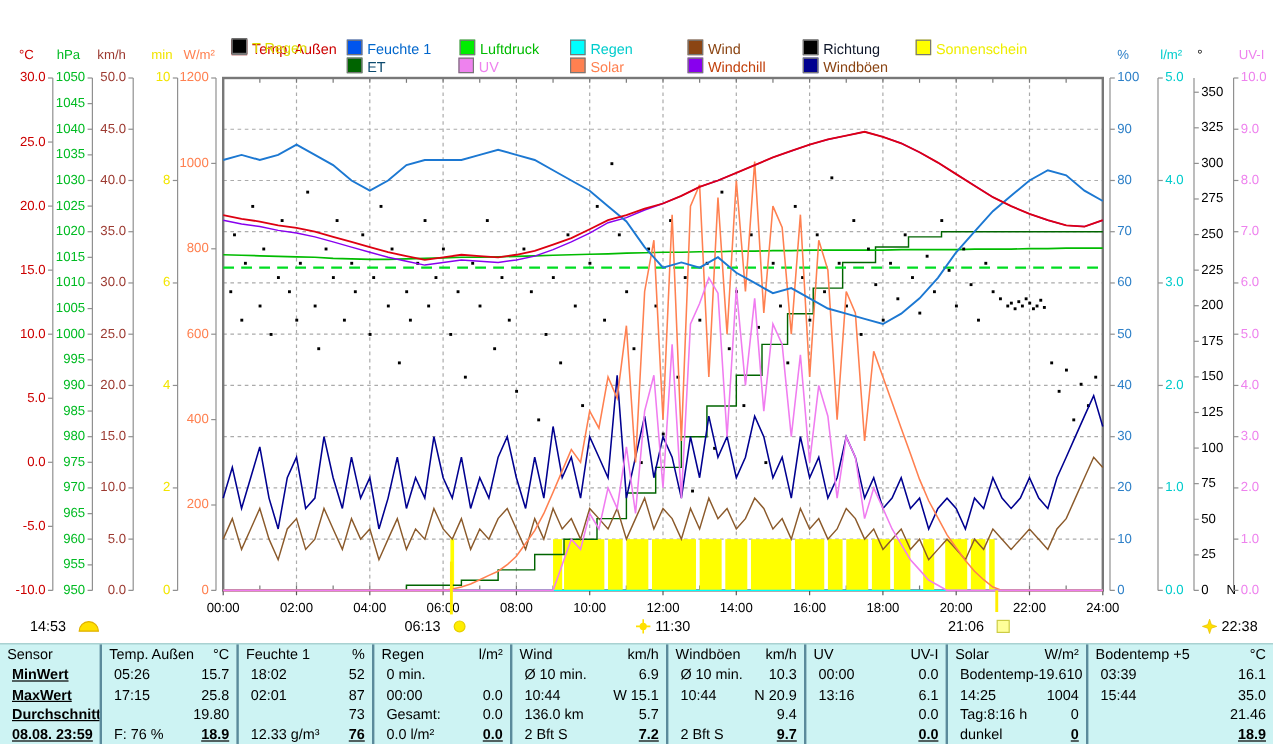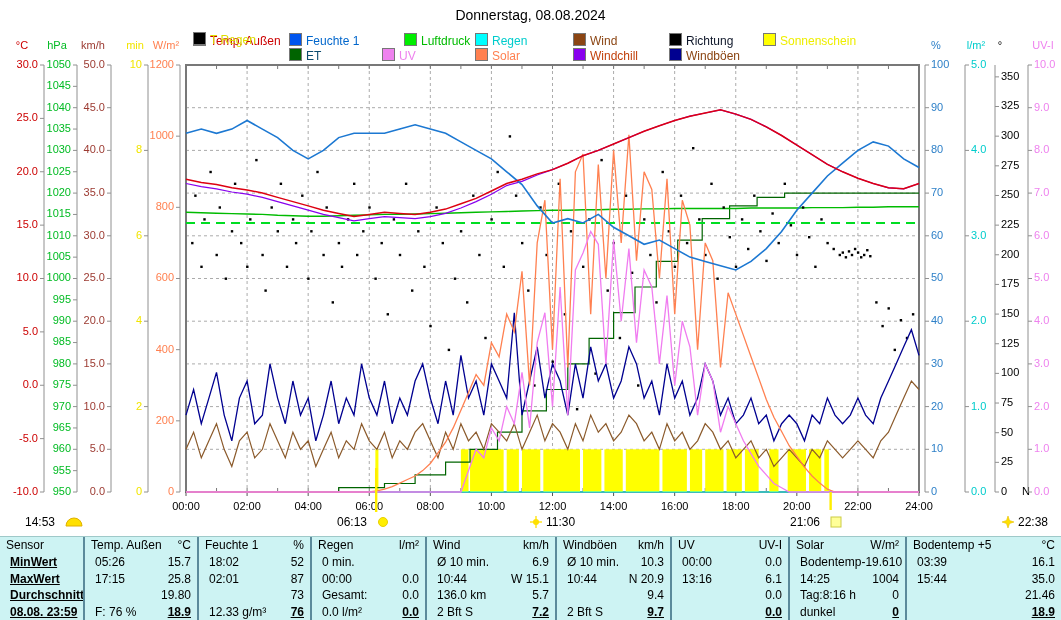--- a/index.html
+++ b/index.html
@@ -21,25 +21,24 @@
         padding:0 6px 0 6px;white-space:nowrap;}
   .trow .lt{padding-left:4px;}
   .trow.hdr{font-weight:normal;}
   .trow.hdr .lt{padding-left:0;}
   .b{font-weight:bold;text-decoration:underline;}
 </style>
 </head>
 <body>
 
 <div id="app">
-  <div id="title">Donnerstag, 08.08.2024</div>
   <div id="legend">
       <div class="leg-item" style="left: 193px; top: 33px;"><span class="leg-sq" style="background: rgb(255, 0, 0);"></span><span style="color: rgb(204, 0, 0);">Temp. Außen</span></div>
       <div class="leg-item" style="left: 289px; top: 33px;"><span class="leg-sq" style="background: rgb(0, 85, 238);"></span><span style="color: rgb(0, 102, 204);">Feuchte 1</span></div>
-      <div class="leg-item" style="left: 404px; top: 33px;"><span class="leg-sq" style="background: rgb(0, 238, 0);"></span><span style="color: rgb(0, 187, 0);">Luftdruck</span></div>
+      <div class="leg-item" style="left: 383px; top: 33px;"><span class="leg-sq" style="background: rgb(0, 238, 0);"></span><span style="color: rgb(0, 187, 0);">Luftdruck</span></div>
       <div class="leg-item" style="left: 475px; top: 33px;"><span class="leg-sq" style="background: rgb(0, 255, 255);"></span><span style="color: rgb(0, 204, 204);">Regen</span></div>
       <div class="leg-item" style="left: 573px; top: 33px;"><span class="leg-sq" style="background: rgb(139, 69, 19);"></span><span style="color: rgb(139, 69, 19);">Wind</span></div>
       <div class="leg-item" style="left: 669px; top: 33px;"><span class="leg-sq" style="background: rgb(0, 0, 0);"></span><span style="color: #0f172a; margin-top: 36px;">Richtung</span></div>
       <div class="leg-item" style="left: 763px; top: 33px;"><span class="leg-sq" style="background: rgb(255, 255, 0);"></span><span style="color: rgb(238, 238, 0);">Sonnenschein</span></div>
       <div class="leg-item" style="left: 193px; top: 32px;"><span class="leg-sq" style="background: rgb(0, 0, 0);"></span><span style="color: rgb(221, 221, 0);">T Regen</span></div>
       <div class="leg-item" style="left: 289px; top: 48px;"><span class="leg-sq" style="background: rgb(0, 100, 0);"></span><span style="color: #0c4a6e;">ET</span></div>
       <div class="leg-item" style="left: 382px; top: 48px;"><span class="leg-sq" style="background: rgb(238, 130, 238);"></span><span style="color: rgb(238, 130, 238);">UV</span></div>
       <div class="leg-item" style="left: 475px; top: 48px;"><span class="leg-sq" style="background: rgb(255, 128, 80);"></span><span style="color: rgb(255, 128, 80);">Solar</span></div>
       <div class="leg-item" style="left: 573px; top: 48px;"><span class="leg-sq" style="background: rgb(136, 0, 238);"></span><span style="color: #c2410c;">Windchill</span></div>
       <div class="leg-item" style="left: 669px; top: 48px;"><span class="leg-sq" style="background: rgb(0, 0, 144);"></span><span style="color: rgb(139, 69, 19);">Windböen</span></div>

